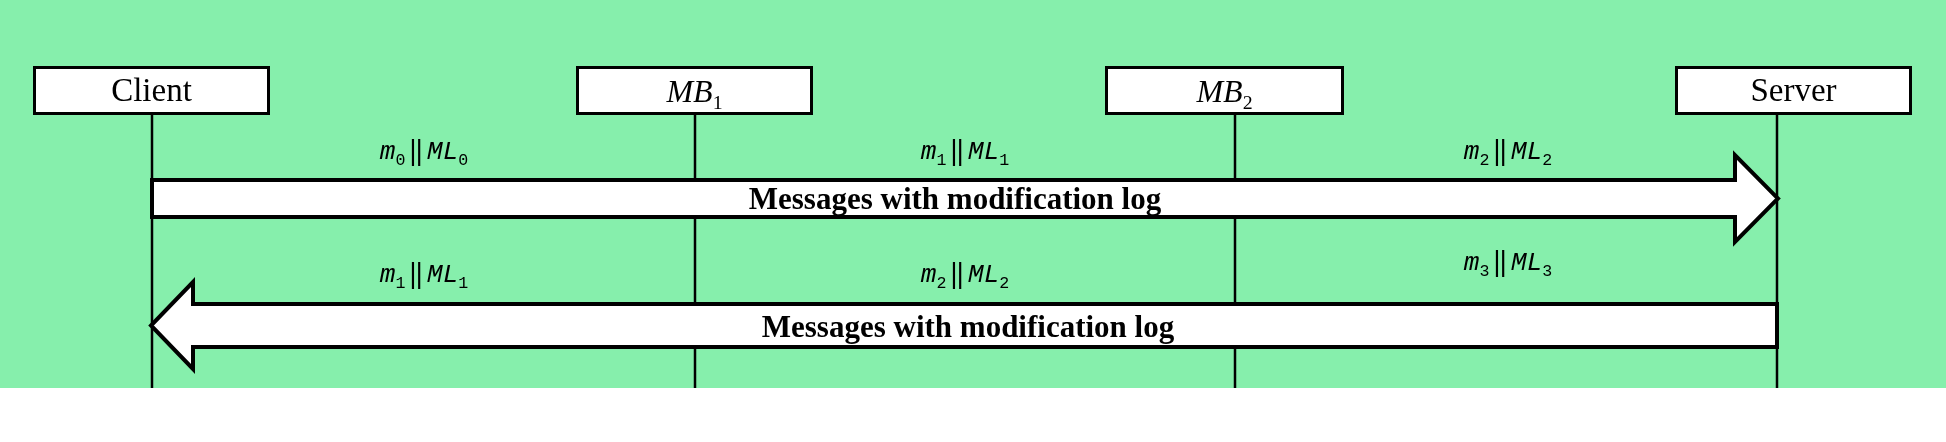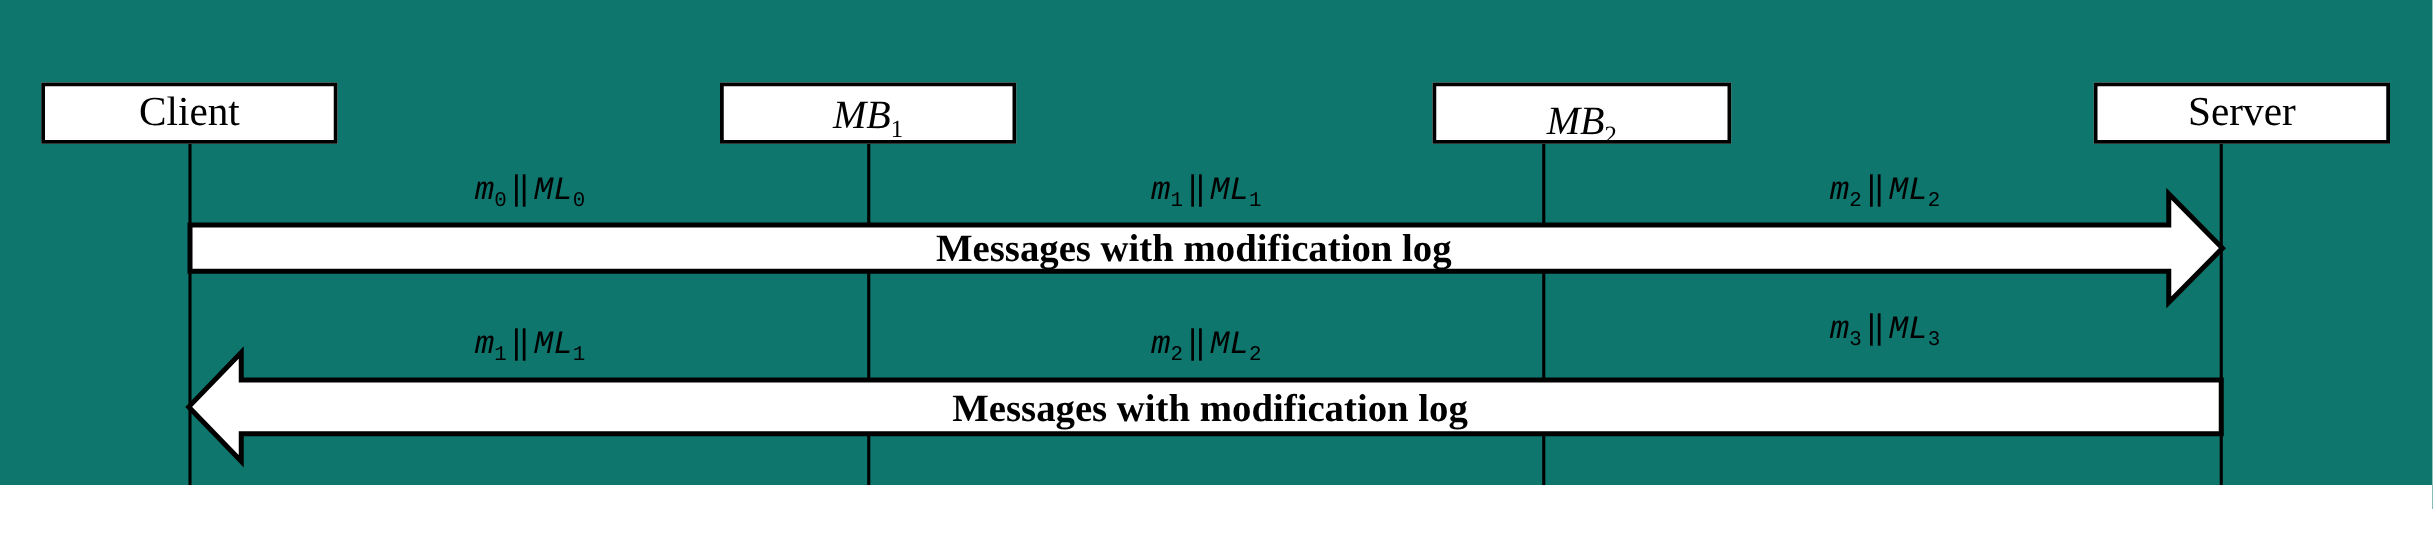--- a/index.html
+++ b/index.html
@@ -7,21 +7,21 @@
     padding: 0;
     background: #ffffff;
   }
   body {
     font-family: "Liberation Serif", "DejaVu Serif", serif;
   }
   #diagram-root {
     position: relative;
     width: 1946px;
     height: 388px;
-    background: #0f766e;
+    background: #86efac;
     overflow: hidden;
   }
   #diagram-svg {
     position: absolute;
     left: 0;
     top: 0;
     width: 1946px;
     height: 442px;
   }
 
@@ -112,21 +112,21 @@
   </svg>
 
   <div class="participant-box" style="left:33px; top:66px; width:237px; height:49px;">
     <span class="participant-label">Client</span>
   </div>
 
   <div class="participant-box" style="left:576px; top:66px; width:237px; height:49px;">
     <span class="participant-label mathy"><span>MB</span><span class="sub">1</span></span>
   </div>
 
-  <div class="participant-box" style="left:1146px; top:66px; width:239px; height:49px;align-items:flex-end;">
+  <div class="participant-box" style="left:1105px; top:66px; width:239px; height:49px;">
     <span class="participant-label mathy"><span>MB</span><span class="sub">2</span></span>
   </div>
 
   <div class="participant-box" style="left:1659px; top:66px; width:237px; height:49px;margin-left:16px;">
     <span class="participant-label">Server</span>
   </div>
 
   <div class="edge-label" style="left:424px; top:139px;"><span>m</span><span class="sub">0</span><span class="bars">‖</span><span>ML</span><span class="sub">0</span></div>
 
   <div class="edge-label" style="left:965px; top:139px;"><span>m</span><span class="sub">1</span><span class="bars">‖</span><span>ML</span><span class="sub">1</span></div>

